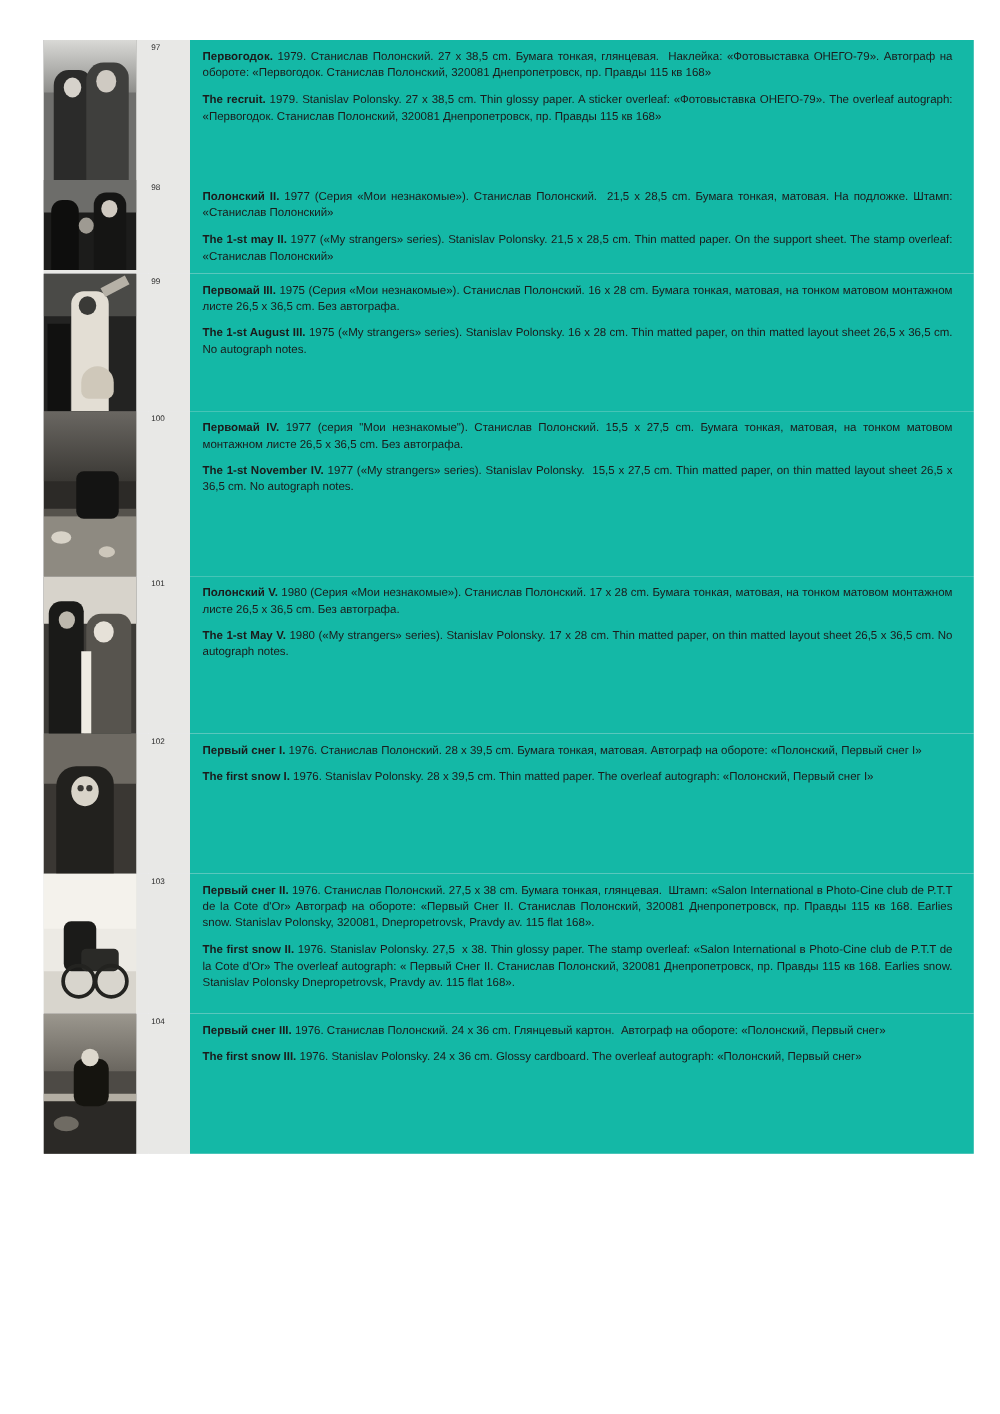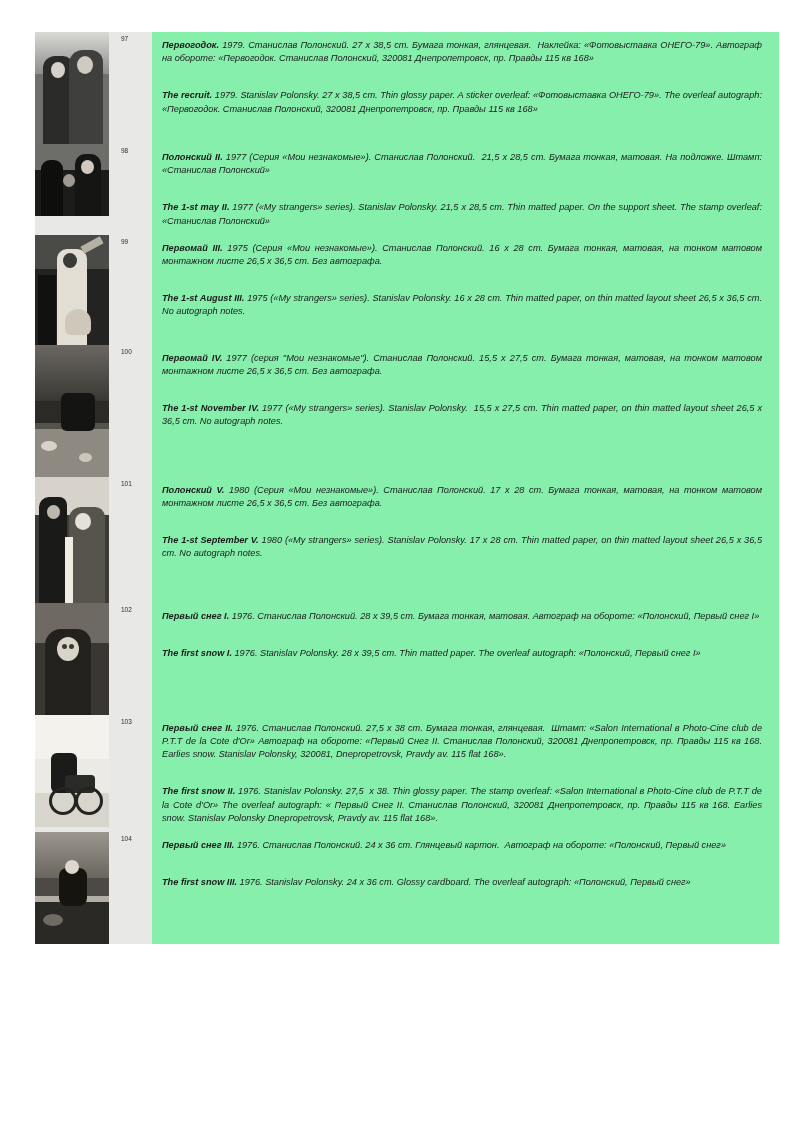--- a/index.html
+++ b/index.html
@@ -43,43 +43,42 @@
     vertical-align: top;
     text-align: left;
     font-size: 6.5px;
     color: #2a2a2a;
     background: #e8e8e6;
     line-height: 1;
   }
   .cell-txt {
     padding: 7px 17px 7px 10px;
     vertical-align: top;
-    background: #86efac;
-    font-style: italic;
+    background: #14b8a6;
   }
   .thumb {
     width: 74px;
     background: #5a5a58;
     position: relative;
     overflow: hidden;
     display: block;
   }
   .thumb .sky, .thumb .mid, .thumb .fg, .thumb .blob, .thumb .figA, .thumb .figB,
   .thumb .streak, .thumb .dot, .thumb .bar {
     position: absolute;
   }
   .entry-p {
     margin: 0 0 0 0;
     font-size: 9.2px;
     line-height: 13.2px;
     color: #1b1b1b;
     text-align: justify;
   }
   .entry-p + .entry-p {
-    margin-top: 24px;
+    margin-top: 8px;
   }
   .ttl {
     font-weight: bold;
   }
   
   .t1 { height: 112px; background:#6f6f6d; }
   .t1 .sky { left:0; top:0; width:74px; height:42px; background:linear-gradient(#d9d9d6,#8e8e8b); }
   .t1 .figA { left:8px; top:24px; width:30px; height:88px; background:#2b2b2a; border-radius:12px 10px 0 0; }
   .t1 .figB { left:34px; top:18px; width:34px; height:94px; background:#3f3f3d; border-radius:14px 12px 0 0; }
   .t1 .dot { left:16px; top:30px; width:14px; height:16px; background:#d6d2cb; border-radius:50%; }
@@ -225,21 +224,21 @@
             <span class="figA"></span>
             <span class="figB"></span>
             <span class="streak"></span>
             <span class="blob"></span>
             <span class="dot"></span>
           </div>
         </td>
         <td class="cell-num">101</td>
         <td class="cell-txt">
           <p class="entry-p"><span class="ttl">Полонский V.</span> 1980 (Серия «Мои незнакомые»). Станислав Полонский. 17 х 28 cm. Бумага тонкая, матовая, на тонком матовом монтажном листе 26,5 х 36,5 cm. Без автографа.</p>
-          <p class="entry-p"><span class="ttl">The 1-st September V.</span> 1980 («My strangers» series). Stanislav Polonsky. 17 х 28 cm. Thin matted paper, on thin matted layout sheet 26,5 х 36,5 cm. No autograph notes.</p>
+          <p class="entry-p"><span class="ttl">The 1-st May V.</span> 1980 («My strangers» series). Stanislav Polonsky. 17 х 28 cm. Thin matted paper, on thin matted layout sheet 26,5 х 36,5 cm. No autograph notes.</p>
         </td>
       </tr>
 
       <tr class="row">
         <td class="cell-img">
           <div class="thumb t6">
             <span class="sky"></span>
             <span class="figA"></span>
             <span class="blob"></span>
             <span class="dot"></span>

